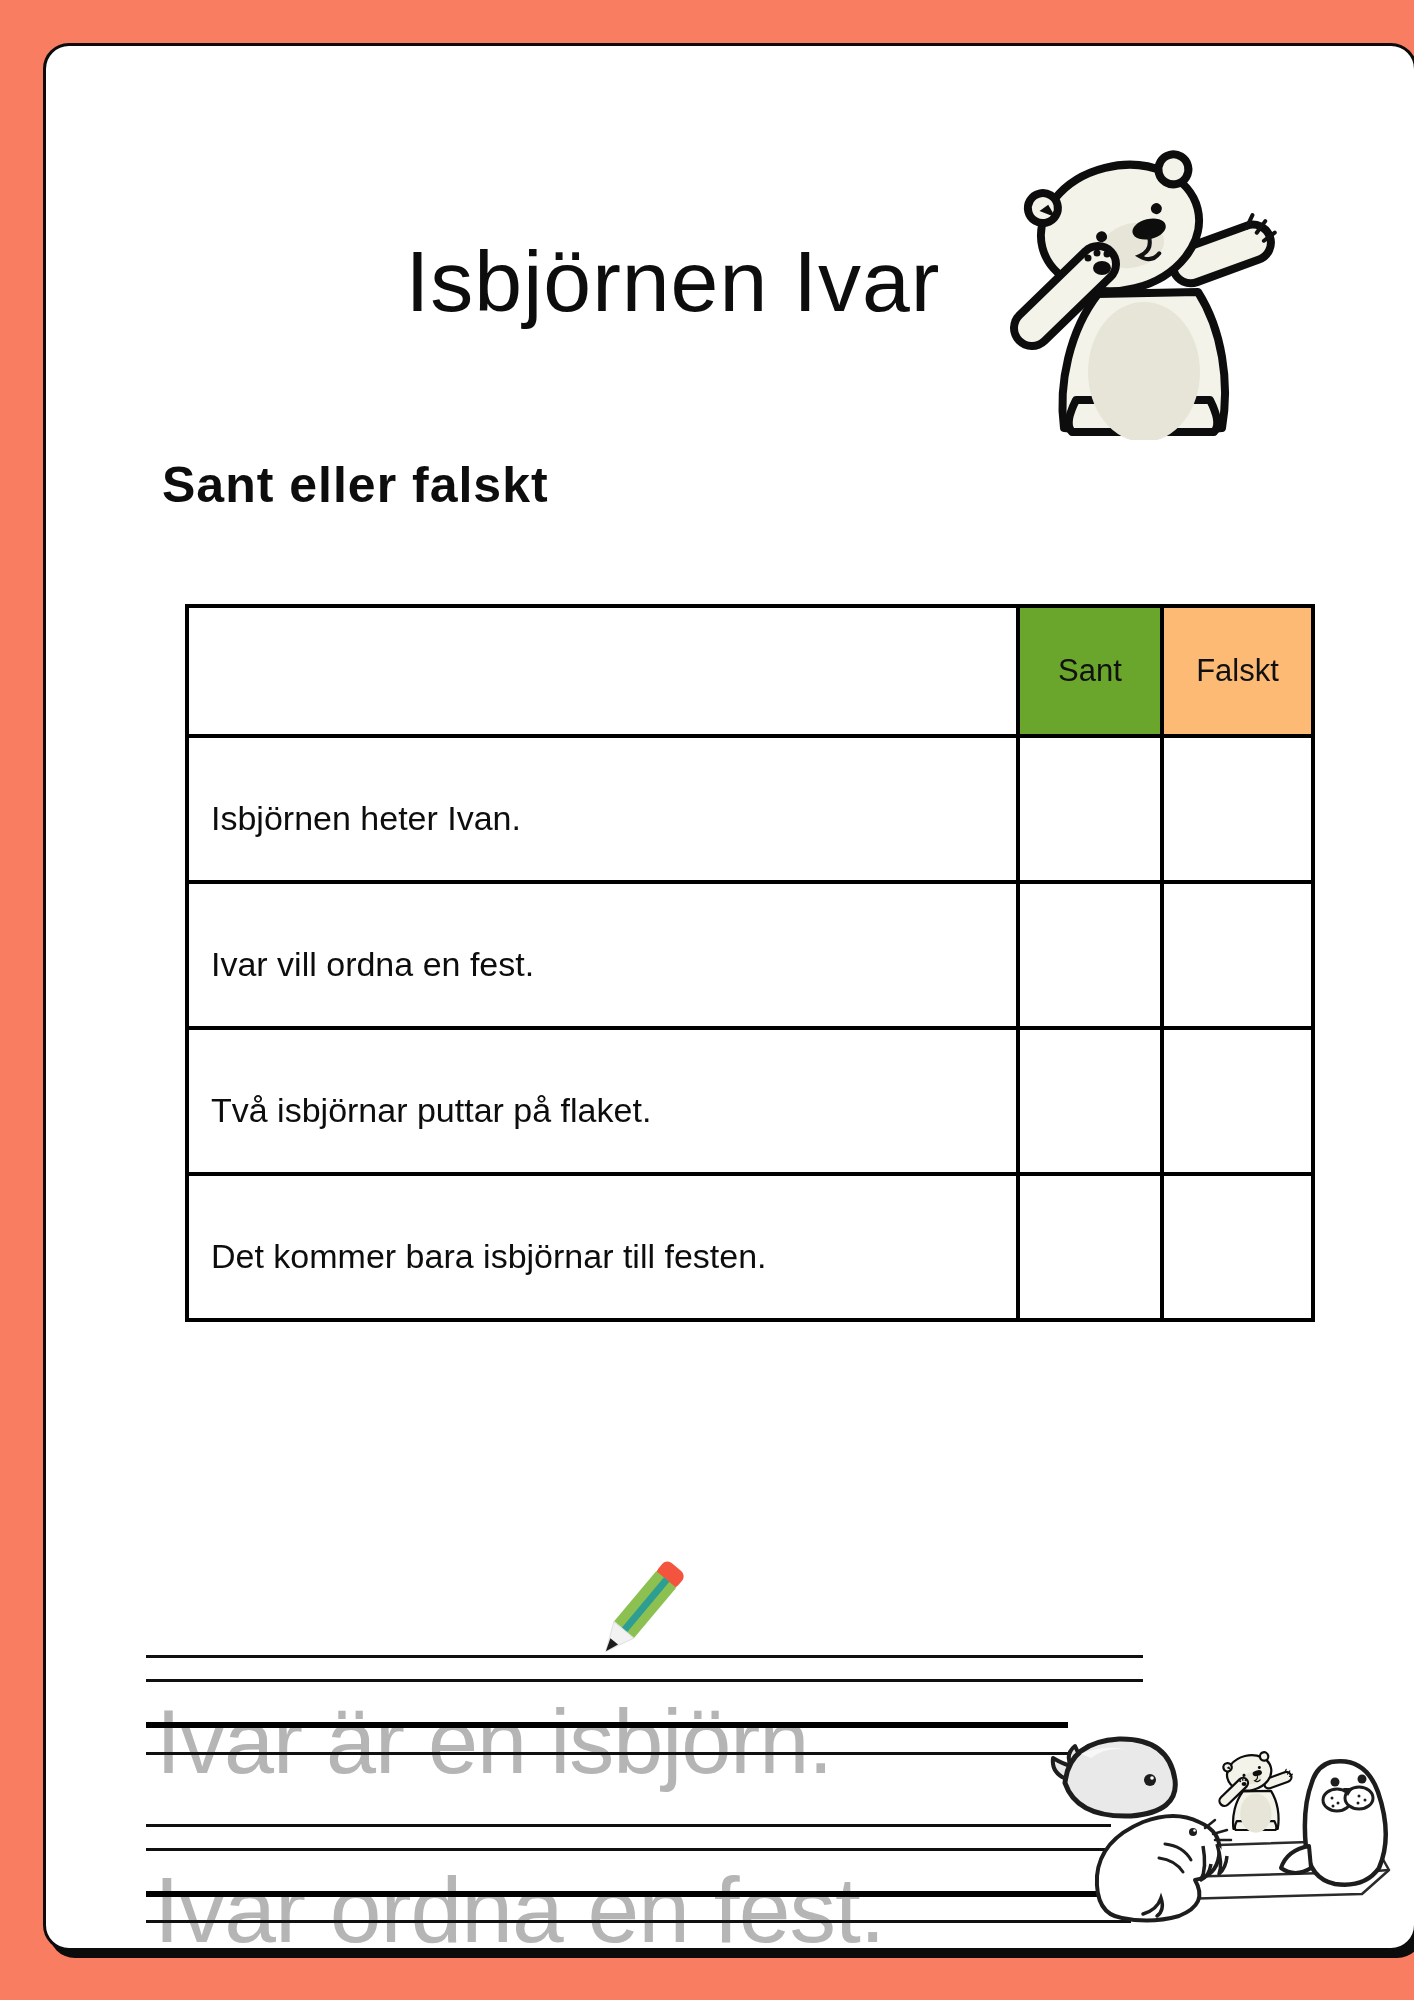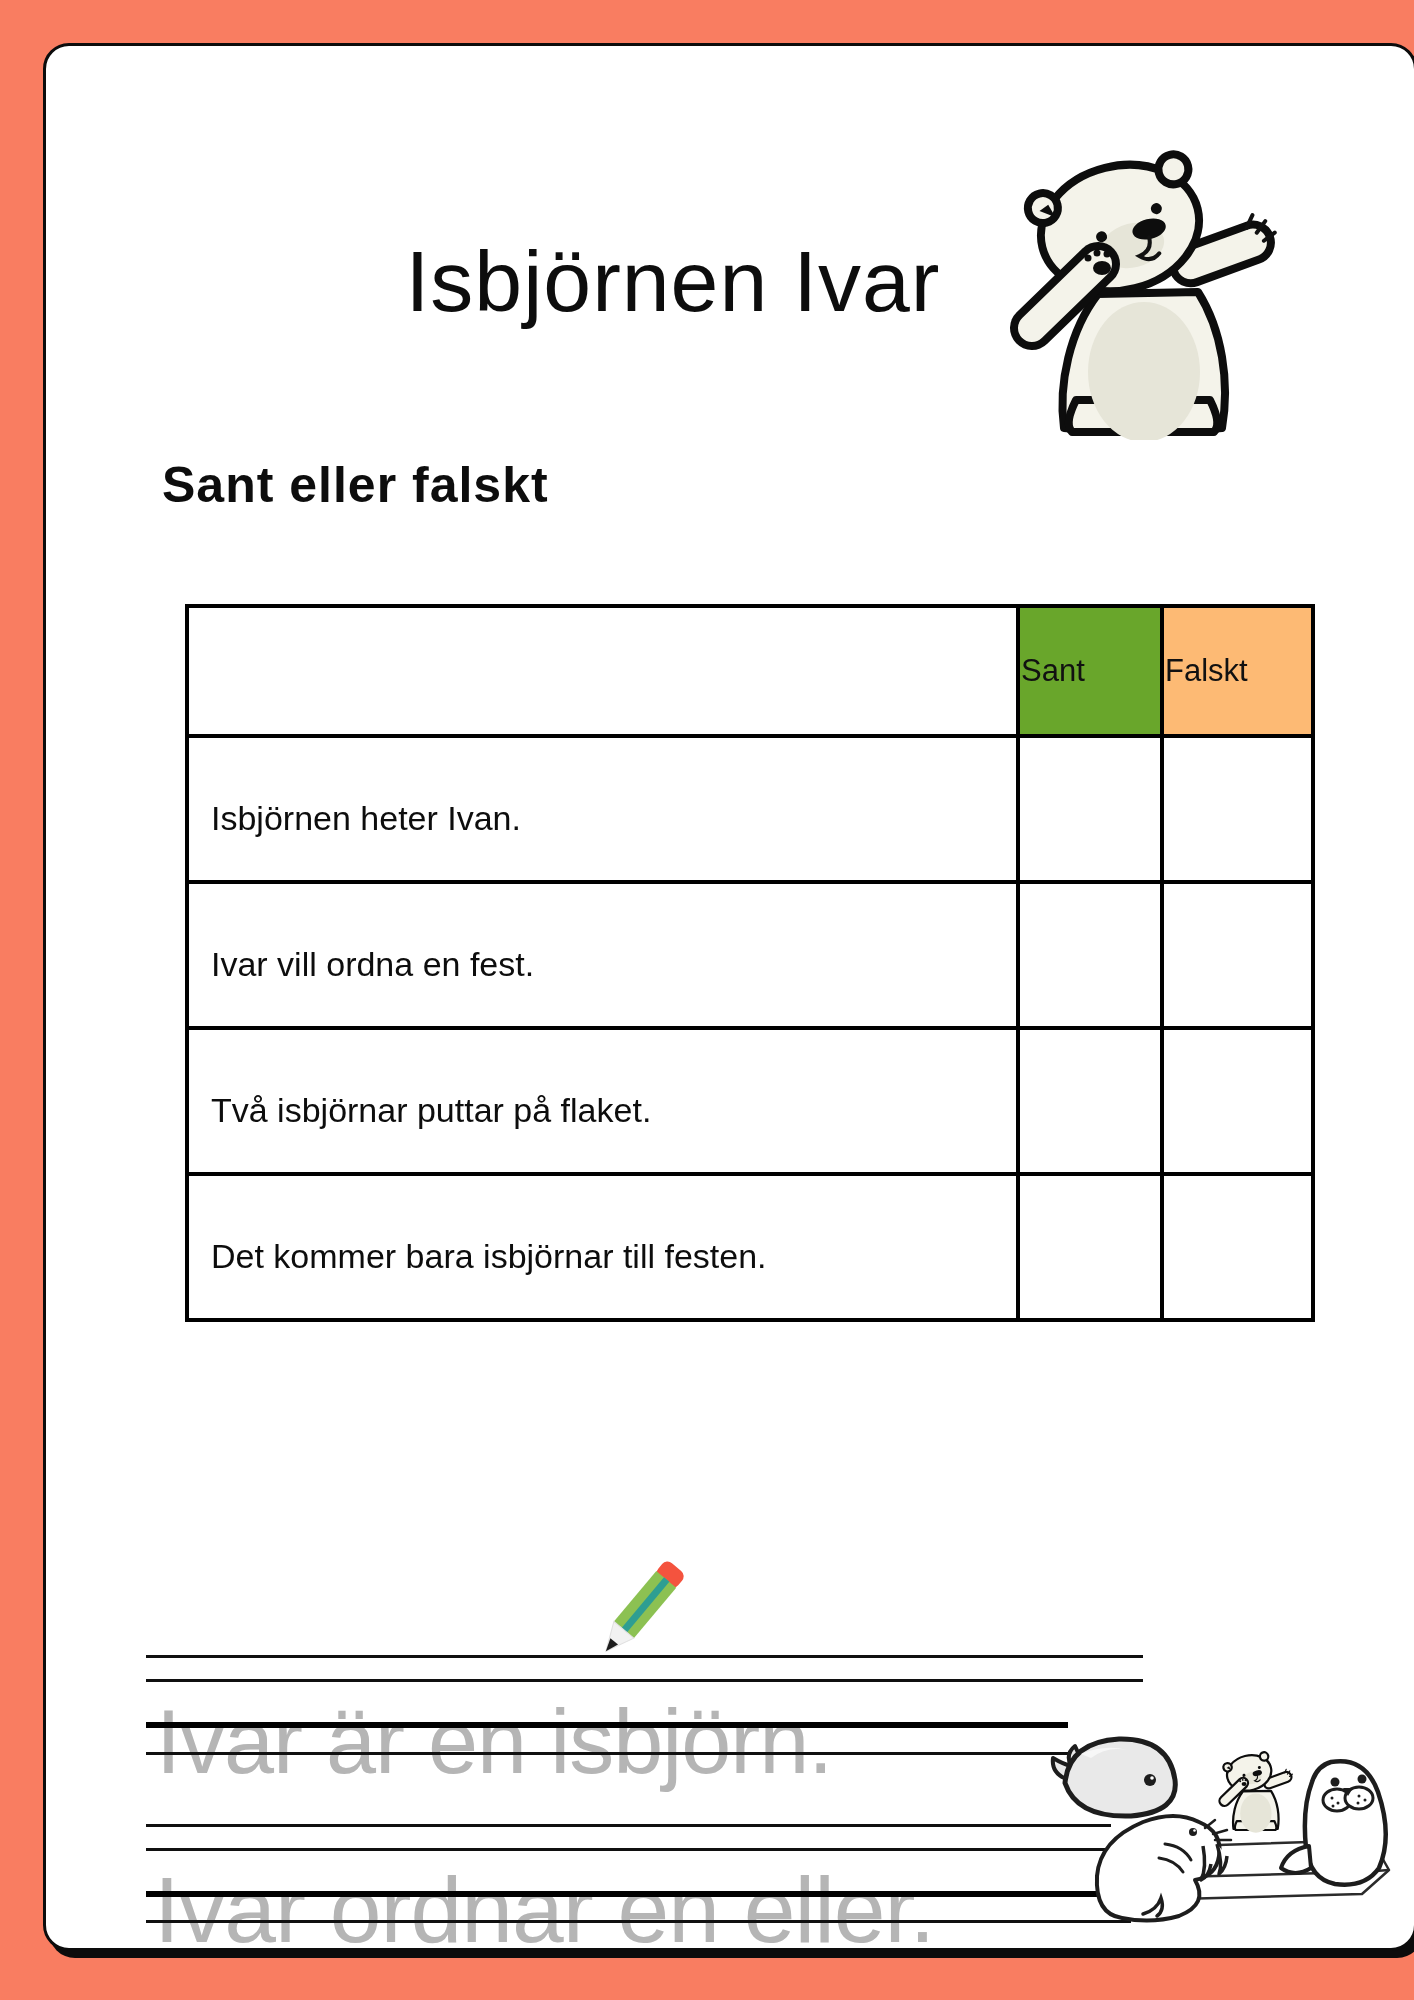--- a/index.html
+++ b/index.html
@@ -28,21 +28,21 @@
   }
   .bear-wrap{left:952px;top:86px;width:292px;height:308px;}
   table.tf{
     position:absolute;left:139px;top:558px;border-collapse:collapse;
     table-layout:fixed;width:1082px;
   }
   table.tf td{border:4px solid #000;}
   td.stmt{width:795px;font-size:34px;padding:18px 10px 0 22px;vertical-align:middle;color:#0d0d0d;}
   td.chk-sant{width:138px;}
   td.chk-falskt{width:145px;}
-  tr.hdr td{height:108px;text-align:left;font-size:31px;vertical-align:middle;}
+  tr.hdr td{height:108px;text-align:center;font-size:31px;vertical-align:middle;}
   tr.hdr td.hdr-sant{background:#69A62B;}
   tr.hdr td.hdr-falskt{background:#fdba74;}
   tr.body-row td{height:124px;}
   .skriv{
     left:130px;top:1545px;font-size:48px;letter-spacing:0.5px;color:#0d0d0d;
     white-space:nowrap;
   }
   .pencil-wrap{left:545px;top:1505px;width:95px;height:130px;}
   .wl{position:absolute;background:#101010;height:2.5px;}
   .wl.thick{height:5.5px;background:#000;}
@@ -153,21 +153,21 @@
     <div class="wl" style="left:100px;top:1609px;width:997px;"></div>
     <div class="wl" style="left:100px;top:1633px;width:997px;"></div>
     <div class="trace trace1">Ivar är en isbjörn.</div>
     <div class="wl thick" style="left:100px;top:1676px;width:922px;"></div>
     <div class="wl" style="left:100px;top:1706px;width:942px;"></div>
   </div>
 
   <div>
     <div class="wl" style="left:100px;top:1778px;width:965px;"></div>
     <div class="wl" style="left:100px;top:1802px;width:990px;"></div>
-    <div class="trace trace2">Ivar ordnar en eller.</div>
+    <div class="trace trace2">Ivar ordna en fest.</div>
     <div class="wl thick" style="left:100px;top:1845px;width:990px;"></div>
     <div class="wl" style="left:100px;top:1874px;width:985px;"></div>
   </div>
 
   <div class="abs animals-wrap">
     <svg width="348" height="218" viewBox="0 0 348 218">
 
       <g>
         <path d="M22,52 Q4,46 6,30 Q16,36 24,38 Q18,26 28,18 Q34,32 40,38 Z" fill="#E9E9E9" stroke="#1d1d1d" stroke-width="4" stroke-linejoin="round"></path>
         <path d="M18,55 Q22,14 72,11 Q122,10 128,52 Q132,84 84,88 Q30,90 18,55 Z" fill="#E9E9E9" stroke="#1d1d1d" stroke-width="5" stroke-linejoin="round"></path>

